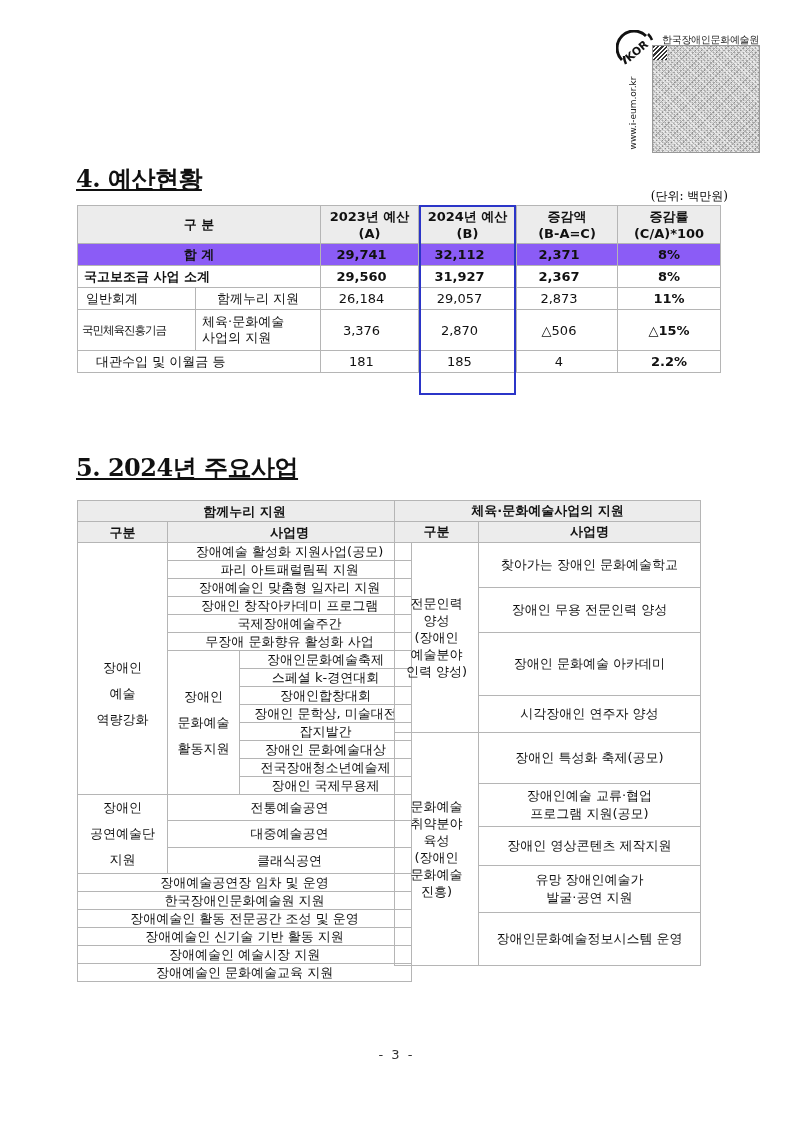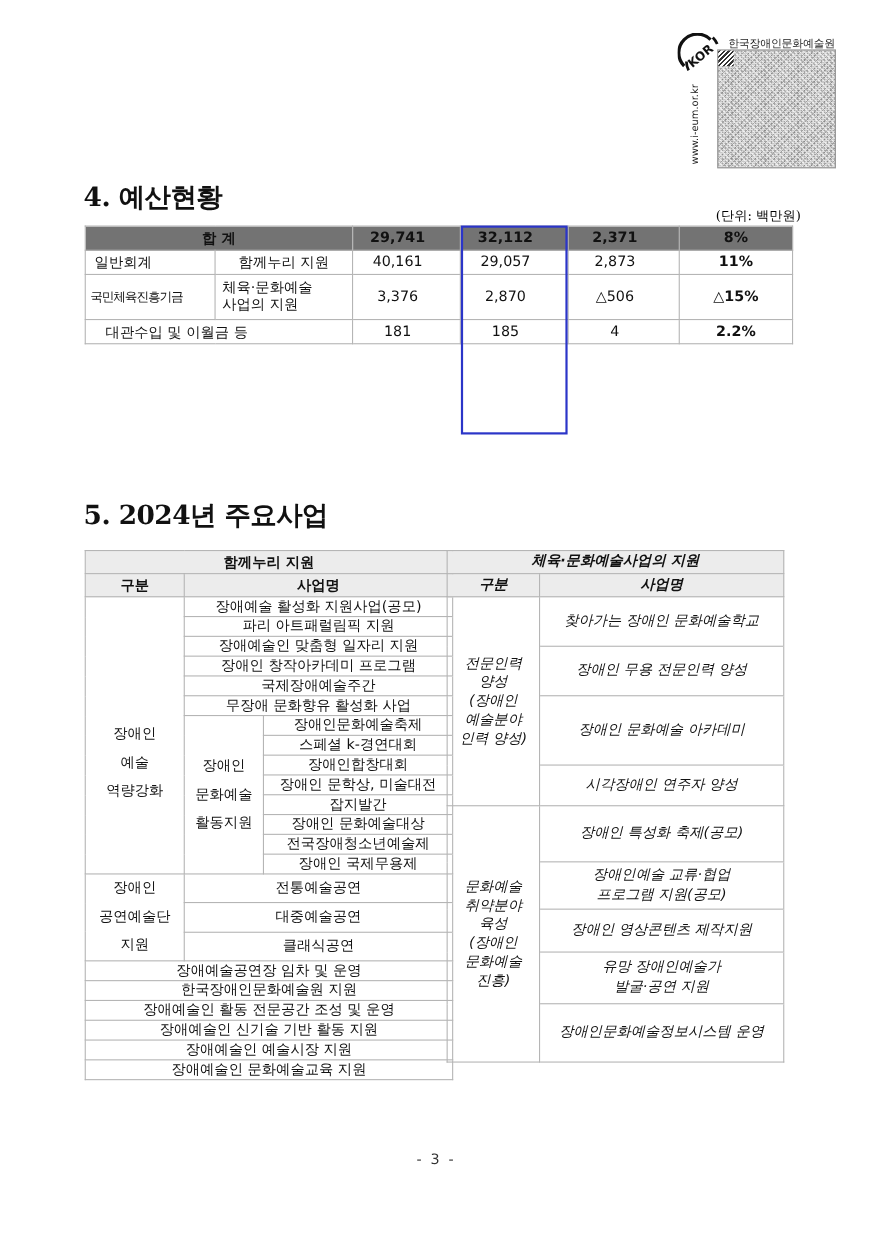--- a/index.html
+++ b/index.html
@@ -16,49 +16,49 @@
               background-image:
                 repeating-linear-gradient(45deg, rgba(255,255,255,0.55) 0 1px, transparent 1px 3px),
                 repeating-linear-gradient(-45deg, rgba(90,90,90,0.35) 0 1px, transparent 1px 4px),
                 repeating-linear-gradient(0deg, rgba(255,255,255,0.4) 0 1px, transparent 1px 2px),
                 repeating-linear-gradient(90deg, rgba(60,60,60,0.25) 0 1px, transparent 1px 3px);
   }
   .logo .qr .corner { position: absolute; left: 0; top: 0; width: 14px; height: 14px;
       background: repeating-linear-gradient(-45deg, #333 0 1.5px, #fff 1.5px 3px); }
 
   
-  .h1 { position: absolute; font-family: "DejaVu Serif", "Liberation Serif", serif; font-size: 24px; font-weight: bold; letter-spacing: -0.5px; color: #111; }
+  .h1 { position: absolute; font-family: "DejaVu Serif", "Liberation Serif", serif; font-size: 24px; font-weight: bold; letter-spacing: -0.5px; color: #111; text-decoration: underline; }
   .h1.s4 { left: 76px; top: 163px; }
   .h1.s5 { left: 76px; top: 452px; }
   .unit { position: absolute; right: 65px; top: 188px; font-family: "DejaVu Serif", "Liberation Serif", serif; font-size: 12px; color: #000000; }
 
   
   table { border-collapse: collapse; }
   .budget { position: absolute; left: 77px; top: 205px; width: 643px; table-layout: fixed; font-size: 13px; }
   .budget td { border: 1px solid #b5b5b5; height: 21px; padding: 0 6px; white-space: nowrap; }
   .budget tr.head td { background: #ececec; height: 37px; text-align: center; font-weight: bold; line-height: 17px; }
-  .budget tr.total td { background: #737373; font-weight: bold; }
+  .budget tr.total td { background: #8b5cf6; font-weight: bold; }
   .budget td.num { text-align: center; padding-right: 22px; }
   .budget td.pct { text-align: center; font-weight: bold; }
   .budget td.b { font-weight: bold; }
   .budget td.c { text-align: center; }
   .budget td.small { font-size: 11.5px; letter-spacing: -1px; padding: 0 4px; }
   .budget td.two { line-height: 16px; text-align: left; }
   .budget tr.tall td { height: 40px; }
   .hl { position: absolute; left: 419px; top: 205px; width: 97px; height: 190px; border: 2px solid #2b35c8; pointer-events: none; box-sizing: border-box; }
 
   
   .proj { position: absolute; top: 500px; table-layout: fixed; font-size: 13px; }
   .proj td { border: 1px solid #b5b5b5; text-align: center; padding: 0 2px; white-space: nowrap; height: 17px; line-height: 17px; }
   .proj tr.title td, .proj tr.colhead td { background: #ececec; font-weight: bold; height: 20px; }
   .proj td.dot-b { border-bottom: 1px dotted #a8a8a8; }
   .proj td.cat { line-height: 26px; vertical-align: middle; }
   .proj td.cat2 { line-height: 26px; }
   .left { left: 77px; width: 334px; }
-  .right { left: 406px; width: 306px; font-style: italic; }
+  .right { left: 394px; width: 306px; }
   .right td { line-height: 18px; }
   .right td.rc { white-space: normal; line-height: 17px; vertical-align: middle; }
 
   .pagenum { position: absolute; left: 0; width: 793px; top: 1047px; text-align: center; font-size: 13px; color: #333; letter-spacing: 2px; }
 </style>
 </head>
 <body>
 
 <div class="logo">
   <svg class="kor" viewBox="0 0 40 40">
@@ -80,31 +80,45 @@
 <table class="budget">
   <colgroup>
     <col style="width:118px">
       <col style="width:125px">
       <col style="width:98px">
       <col style="width:98px">
       <col style="width:101px">
       <col style="width:103px">
   </colgroup>
   <tbody>
+      <tr class="head">
+    <td colspan="2">구 분</td>
+    <td><span>2023년 예산</span><br><span>(A)</span></td>
+    <td><span>2024년 예산</span><br><span>(B)</span></td>
+    <td><span>증감액</span><br><span>(B-A=C)</span></td>
+    <td><span>증감률</span><br><span>(C/A)*100</span></td>
+  </tr>
   <tr class="total">
     <td colspan="2" class="c">합 계</td>
     <td class="num">29,741</td>
     <td class="num">32,112</td>
     <td class="num">2,371</td>
     <td class="pct">8%</td>
   </tr>
   <tr>
+    <td colspan="2" class="b">국고보조금 사업 소계</td>
+    <td class="num b">29,560</td>
+    <td class="num b">31,927</td>
+    <td class="num b">2,367</td>
+    <td class="pct">8%</td>
+  </tr>
+  <tr>
     <td style="padding-left:8px">일반회계</td>
     <td class="c">함께누리 지원</td>
-    <td class="num">40,161</td>
+    <td class="num">26,184</td>
     <td class="num">29,057</td>
     <td class="num">2,873</td>
     <td class="pct">11%</td>
   </tr>
   <tr class="tall">
     <td class="small">국민체육진흥기금</td>
     <td class="two"><span>체육·문화예술</span><br><span>사업의 지원</span></td>
     <td class="num">3,376</td>
     <td class="num">2,870</td>
     <td class="num">△506</td>

